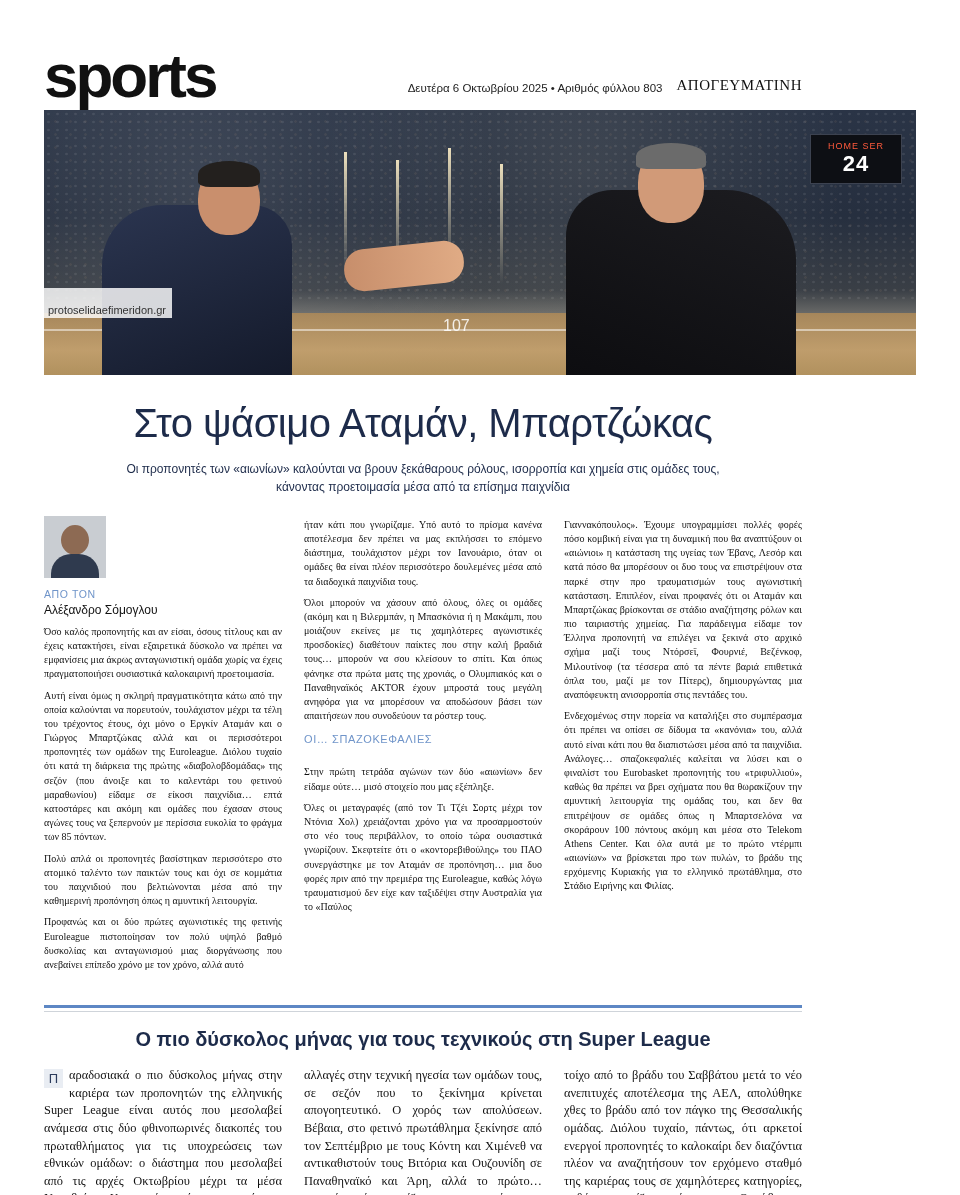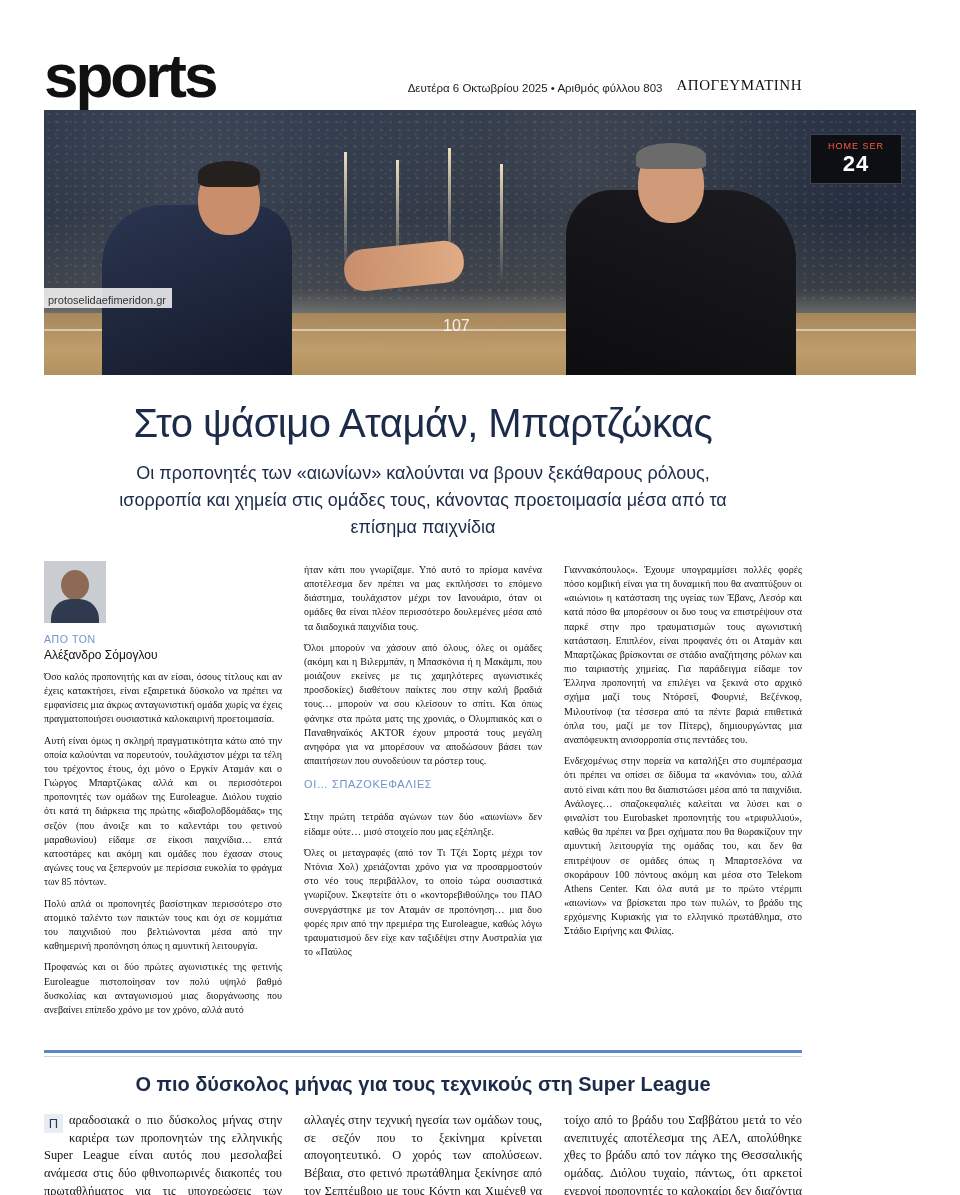--- a/index.html
+++ b/index.html
@@ -63,30 +63,30 @@
   .hands { position:absolute; left:300px; bottom:88px; width:120px; height:42px;
       background:linear-gradient(90deg,#c78e6b,#e0ab85); border-radius:20px; transform:rotate(-6deg); }
   
   .scoreboard { position:absolute; right:14px; top:24px; width:92px; height:50px;
       background:#0d0f14; border:1px solid #3c4250; display:flex; flex-direction:column;
       align-items:center; justify-content:center; color:#ff5a3c;
       font-family:"Liberation Sans", sans-serif; font-size:9px; letter-spacing:1px; }
   .scoreboard .big { color:#fff; font-size:22px; font-weight:bold; }
   .watermark { position:absolute; left:0; top:178px; background:rgba(255,255,255,0.82);
       font-family:"Liberation Sans", sans-serif; font-size:11px; color:#333;
-      padding:6px 6px 2px 4px; }
+      padding:16px 6px 2px 4px; }
   .num107 { position:absolute; left:399px; bottom:40px; color:rgba(255,255,255,0.85);
       font-family:"Liberation Sans", sans-serif; font-size:16px; }
 
   
   .headline { text-align:center; font-family:"Liberation Sans", sans-serif;
       font-weight:normal; font-size:40px; color:#1d2b4a; letter-spacing:-0.5px;
       margin:26px 0 14px; }
   .standfirst { text-align:center; font-family:"Liberation Sans", sans-serif;
-      font-size:18px; line-height:1.5; color:#1d2b4a; margin:0 60px 20px; }
+      font-size:12px; line-height:1.5; color:#1d2b4a; margin:0 60px 20px; }
 
   
   .cols { display:flex; gap:22px; }
   .col { width:276px; }
   .byline-box { display:flex; gap:10px; margin-bottom:8px;flex-direction:column; }
   .byline-photo { width:62px; height:62px; background:#c9cdd2; position:relative; overflow:hidden; flex:0 0 62px; }
   .byline-photo .bh { position:absolute; left:17px; top:9px; width:28px; height:30px;
       background:#8d6a53; border-radius:50%; }
   .byline-photo .bb { position:absolute; left:7px; top:38px; width:48px; height:28px;
       background:#2f3a4e; border-radius:20px 20px 0 0; }

